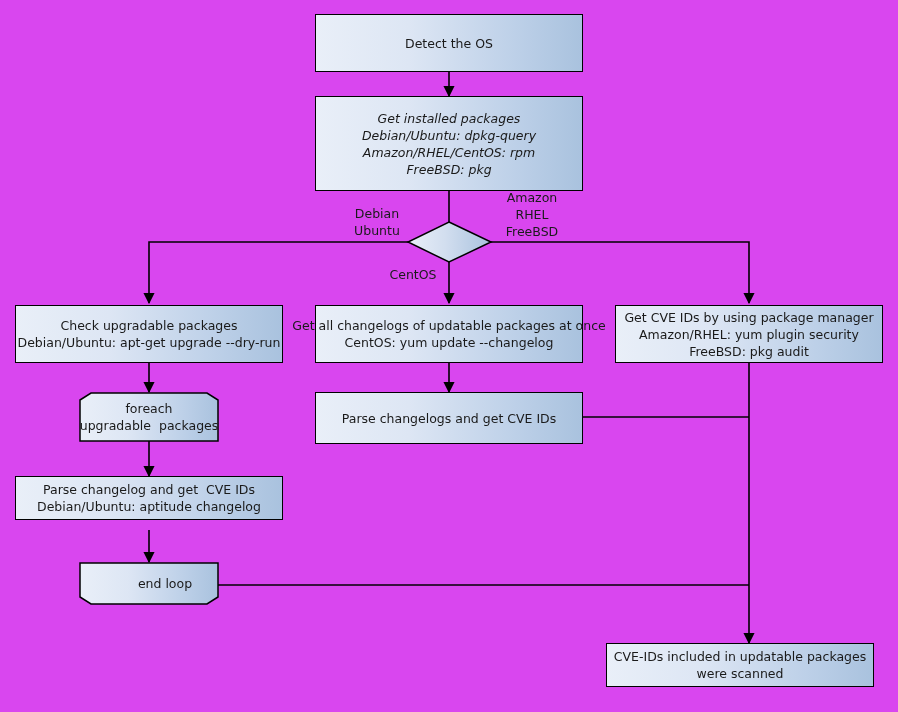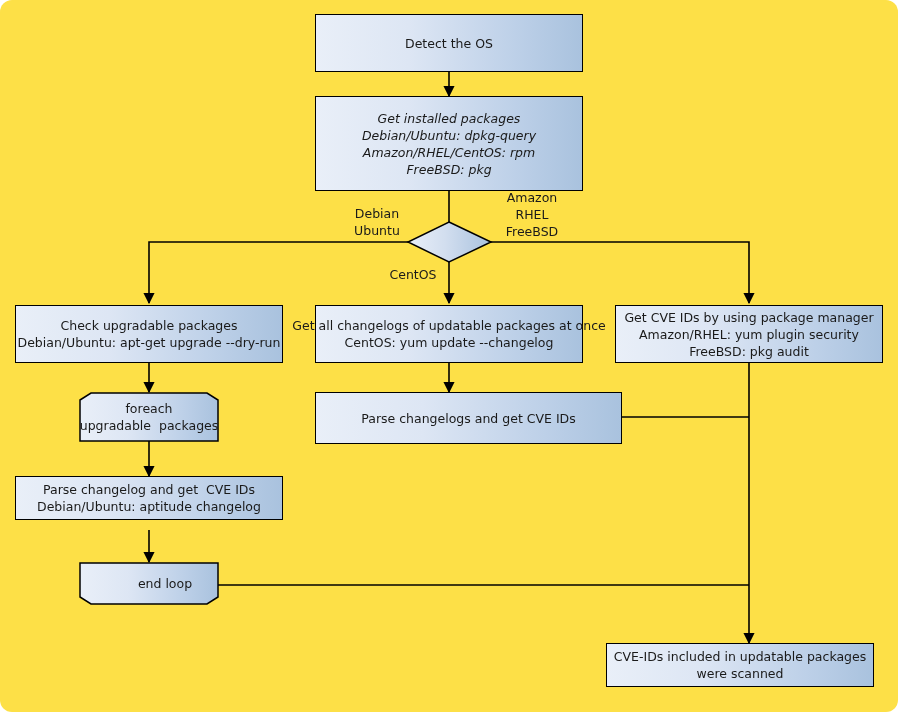--- a/index.html
+++ b/index.html
@@ -7,23 +7,22 @@
     padding: 0;
     background: #ffffff;
   }
   body {
     font-family: "DejaVu Sans", sans-serif;
   }
   #canvas {
     position: relative;
     width: 898px;
     height: 712px;
-    background: #fde047;
+    background: #d946ef;
     overflow: hidden;
-    border-radius: 12px;
   }
   #edges {
     position: absolute;
     left: 0;
     top: 0;
     width: 898px;
     height: 712px;
     pointer-events: none;
   }
   .node {
@@ -166,21 +165,21 @@
       <span class="txt">foreach
 upgradable  packages</span>
     </div>
   </div>
 
   <div class="node" style="left:15px; top:476px; width:268px; height:44px;">
     <span class="txt">Parse changelog and get  CVE IDs
 Debian/Ubuntu: aptitude changelog</span>
   </div>
 
-  <div class="node" style="left:315px; top:392px; width:307px; height:52px;">
+  <div class="node" style="left:315px; top:392px; width:268px; height:52px;">
     <span class="txt">Parse changelogs and get CVE IDs</span>
   </div>
 
   <div class="node loop-end" style="left:96px; top:563px; width:138px; height:48px;">
     <div class="loop-inner" style="bottom:7px;">
       <span class="txt">end loop</span>
     </div>
   </div>
 
   <div class="node" style="left:606px; top:643px; width:268px; height:44px;">

